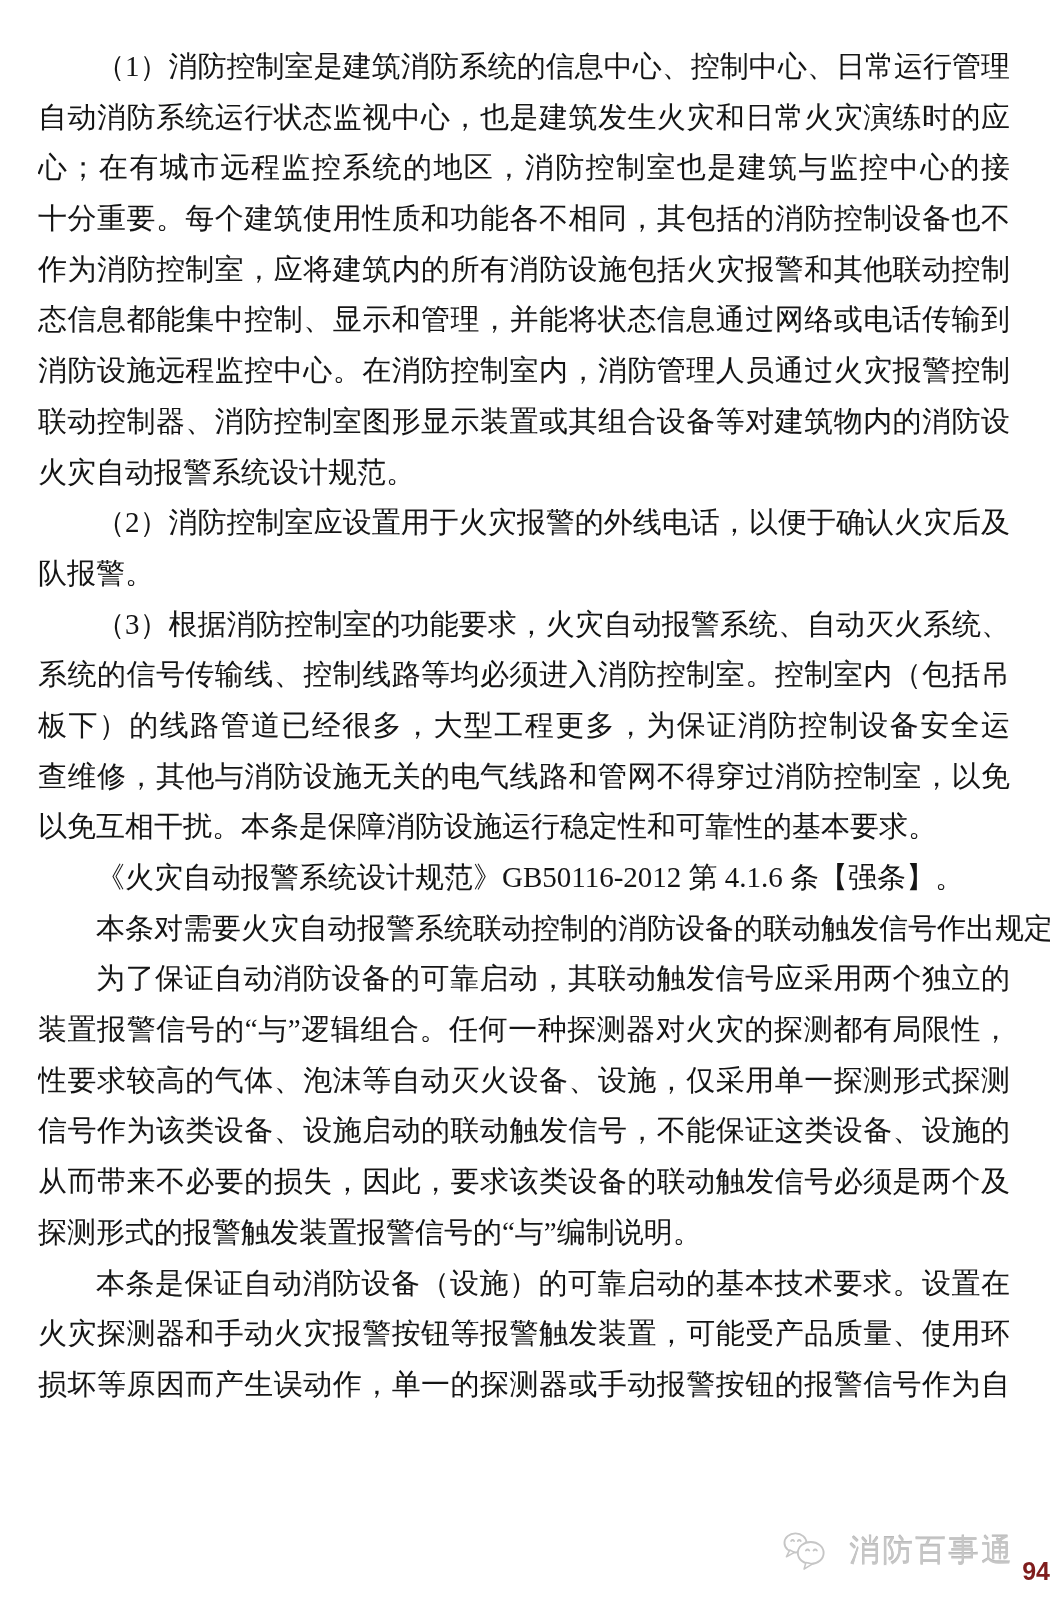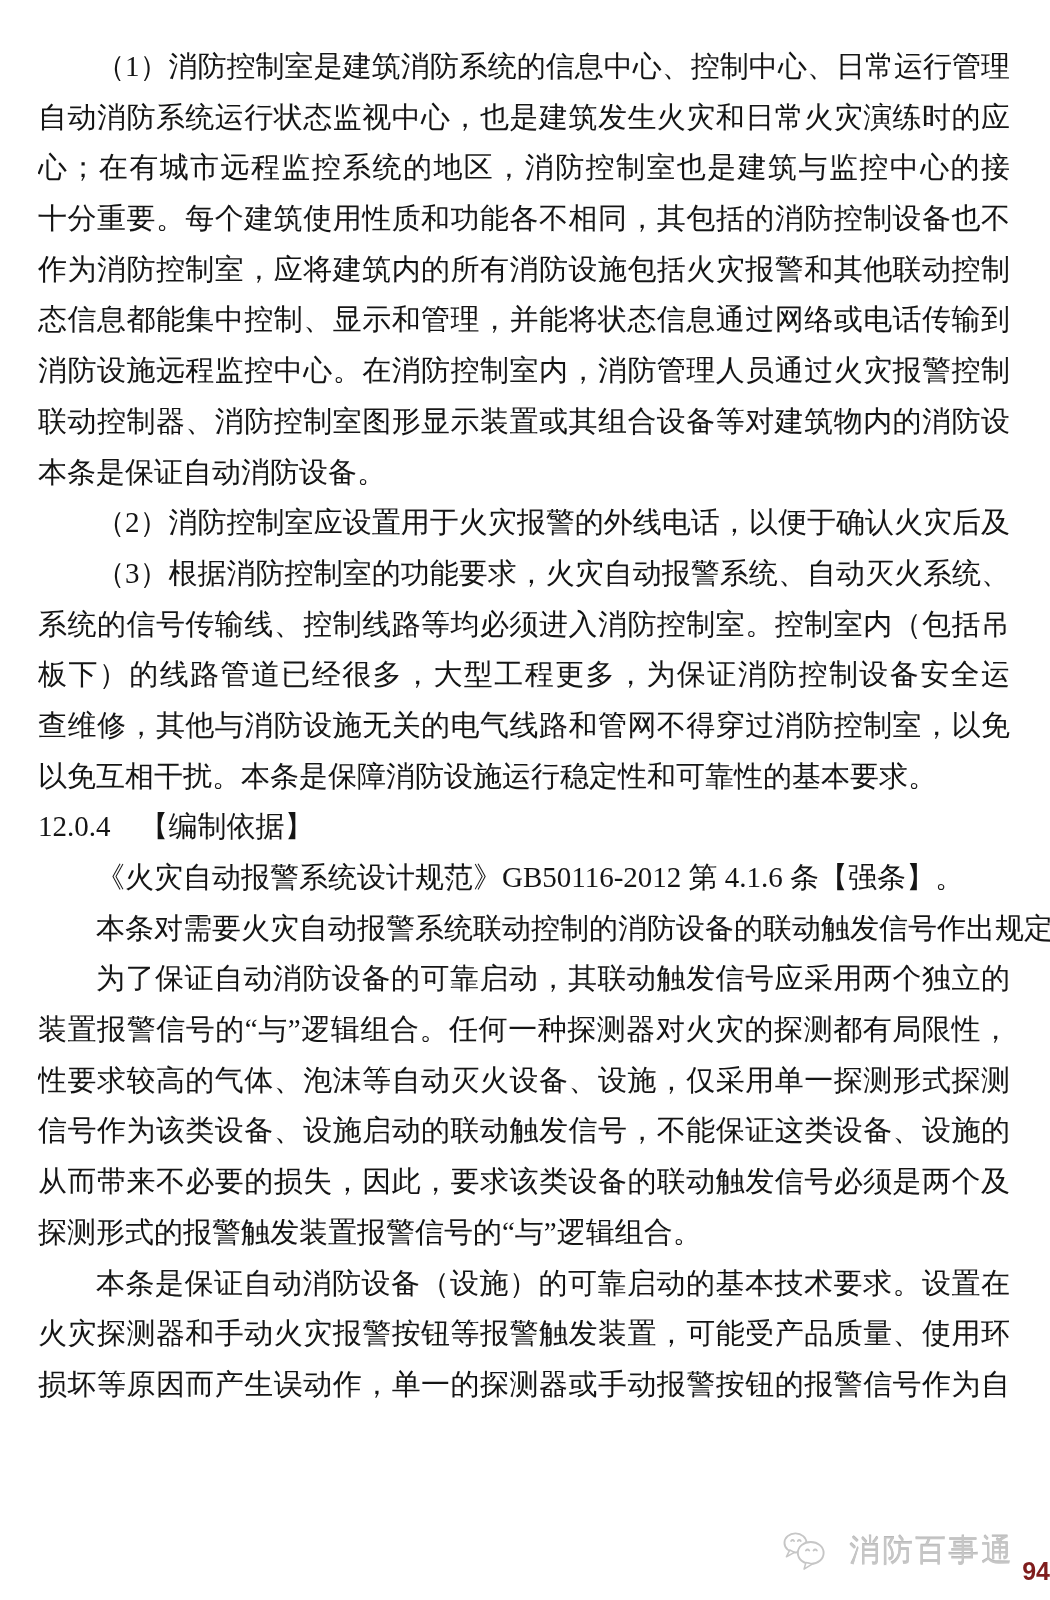--- a/index.html
+++ b/index.html
@@ -74,36 +74,36 @@
 
   <div class="text-block">
     <div class="line ind j">（1）消防控制室是建筑消防系统的信息中心、控制中心、日常运行管理中心和各</div>
     <div class="line j">自动消防系统运行状态监视中心，也是建筑发生火灾和日常火灾演练时的应急指挥中</div>
     <div class="line j">心；在有城市远程监控系统的地区，消防控制室也是建筑与监控中心的接口，其地位</div>
     <div class="line j">十分重要。每个建筑使用性质和功能各不相同，其包括的消防控制设备也不尽相同。</div>
     <div class="line j">作为消防控制室，应将建筑内的所有消防设施包括火灾报警和其他联动控制装置的状</div>
     <div class="line j">态信息都能集中控制、显示和管理，并能将状态信息通过网络或电话传输到城市建筑</div>
     <div class="line j">消防设施远程监控中心。在消防控制室内，消防管理人员通过火灾报警控制器、消防</div>
     <div class="line j">联动控制器、消防控制室图形显示装置或其组合设备等对建筑物内的消防设施的运行</div>
-    <div class="line">本条是保证自动消防设备。</div>
+    <div class="line">火灾自动报警系统设计规范。</div>
     <div class="line ind j">（2）消防控制室应设置用于火灾报警的外线电话，以便于确认火灾后及时向消防</div>
+    <div class="line">队报警。</div>
     <div class="line ind j">（3）根据消防控制室的功能要求，火灾自动报警系统、自动灭火系统、防排烟等</div>
     <div class="line j">系统的信号传输线、控制线路等均必须进入消防控制室。控制室内（包括吊顶上、地</div>
     <div class="line j">板下）的线路管道已经很多，大型工程更多，为保证消防控制设备安全运行，便于检</div>
     <div class="line j">查维修，其他与消防设施无关的电气线路和管网不得穿过消防控制室，以免互相干扰</div>
     <div class="line">以免互相干扰。本条是保障消防设施运行稳定性和可靠性的基本要求。</div>
-    <div class="line">12.0.4　【编制依据】</div>
     <div class="line ind">《火灾自动报警系统设计规范》GB50116-2012 第 4.1.6 条【强条】。</div>
     <div class="line ind">本条对需要火灾自动报警系统联动控制的消防设备的联动触发信号作出规定。</div>
     <div class="line ind j">为了保证自动消防设备的可靠启动，其联动触发信号应采用两个独立的报警触发</div>
     <div class="line j">装置报警信号的“与”逻辑组合。任何一种探测器对火灾的探测都有局限性，对于可靠</div>
     <div class="line j">性要求较高的气体、泡沫等自动灭火设备、设施，仅采用单一探测形式探测器的报警</div>
     <div class="line j">信号作为该类设备、设施启动的联动触发信号，不能保证这类设备、设施的可靠启动，</div>
     <div class="line j">从而带来不必要的损失，因此，要求该类设备的联动触发信号必须是两个及以上不同</div>
-    <div class="line">探测形式的报警触发装置报警信号的“与”逻辑组合。</div>
+    <div class="line">探测形式的报警触发装置报警信号的“与”编制说明。</div>
     <div class="line ind j">本条是保证自动消防设备（设施）的可靠启动的基本技术要求。设置在建筑中的</div>
     <div class="line j">火灾探测器和手动火灾报警按钮等报警触发装置，可能受产品质量、使用环境及人为</div>
     <div class="line j">损坏等原因而产生误动作，单一的探测器或手动报警按钮的报警信号作为自动消防设</div>
   </div>
 
   <div class="watermark">
     <span style="display:inline-block; line-height:0;">
       <svg width="48" height="42" viewBox="0 0 50 44" aria-hidden="true">
         <g fill="#ffffff" stroke="#c6c6c6" stroke-width="2" stroke-linejoin="round">
           <ellipse cx="15" cy="13.5" rx="11.5" ry="10"></ellipse>

